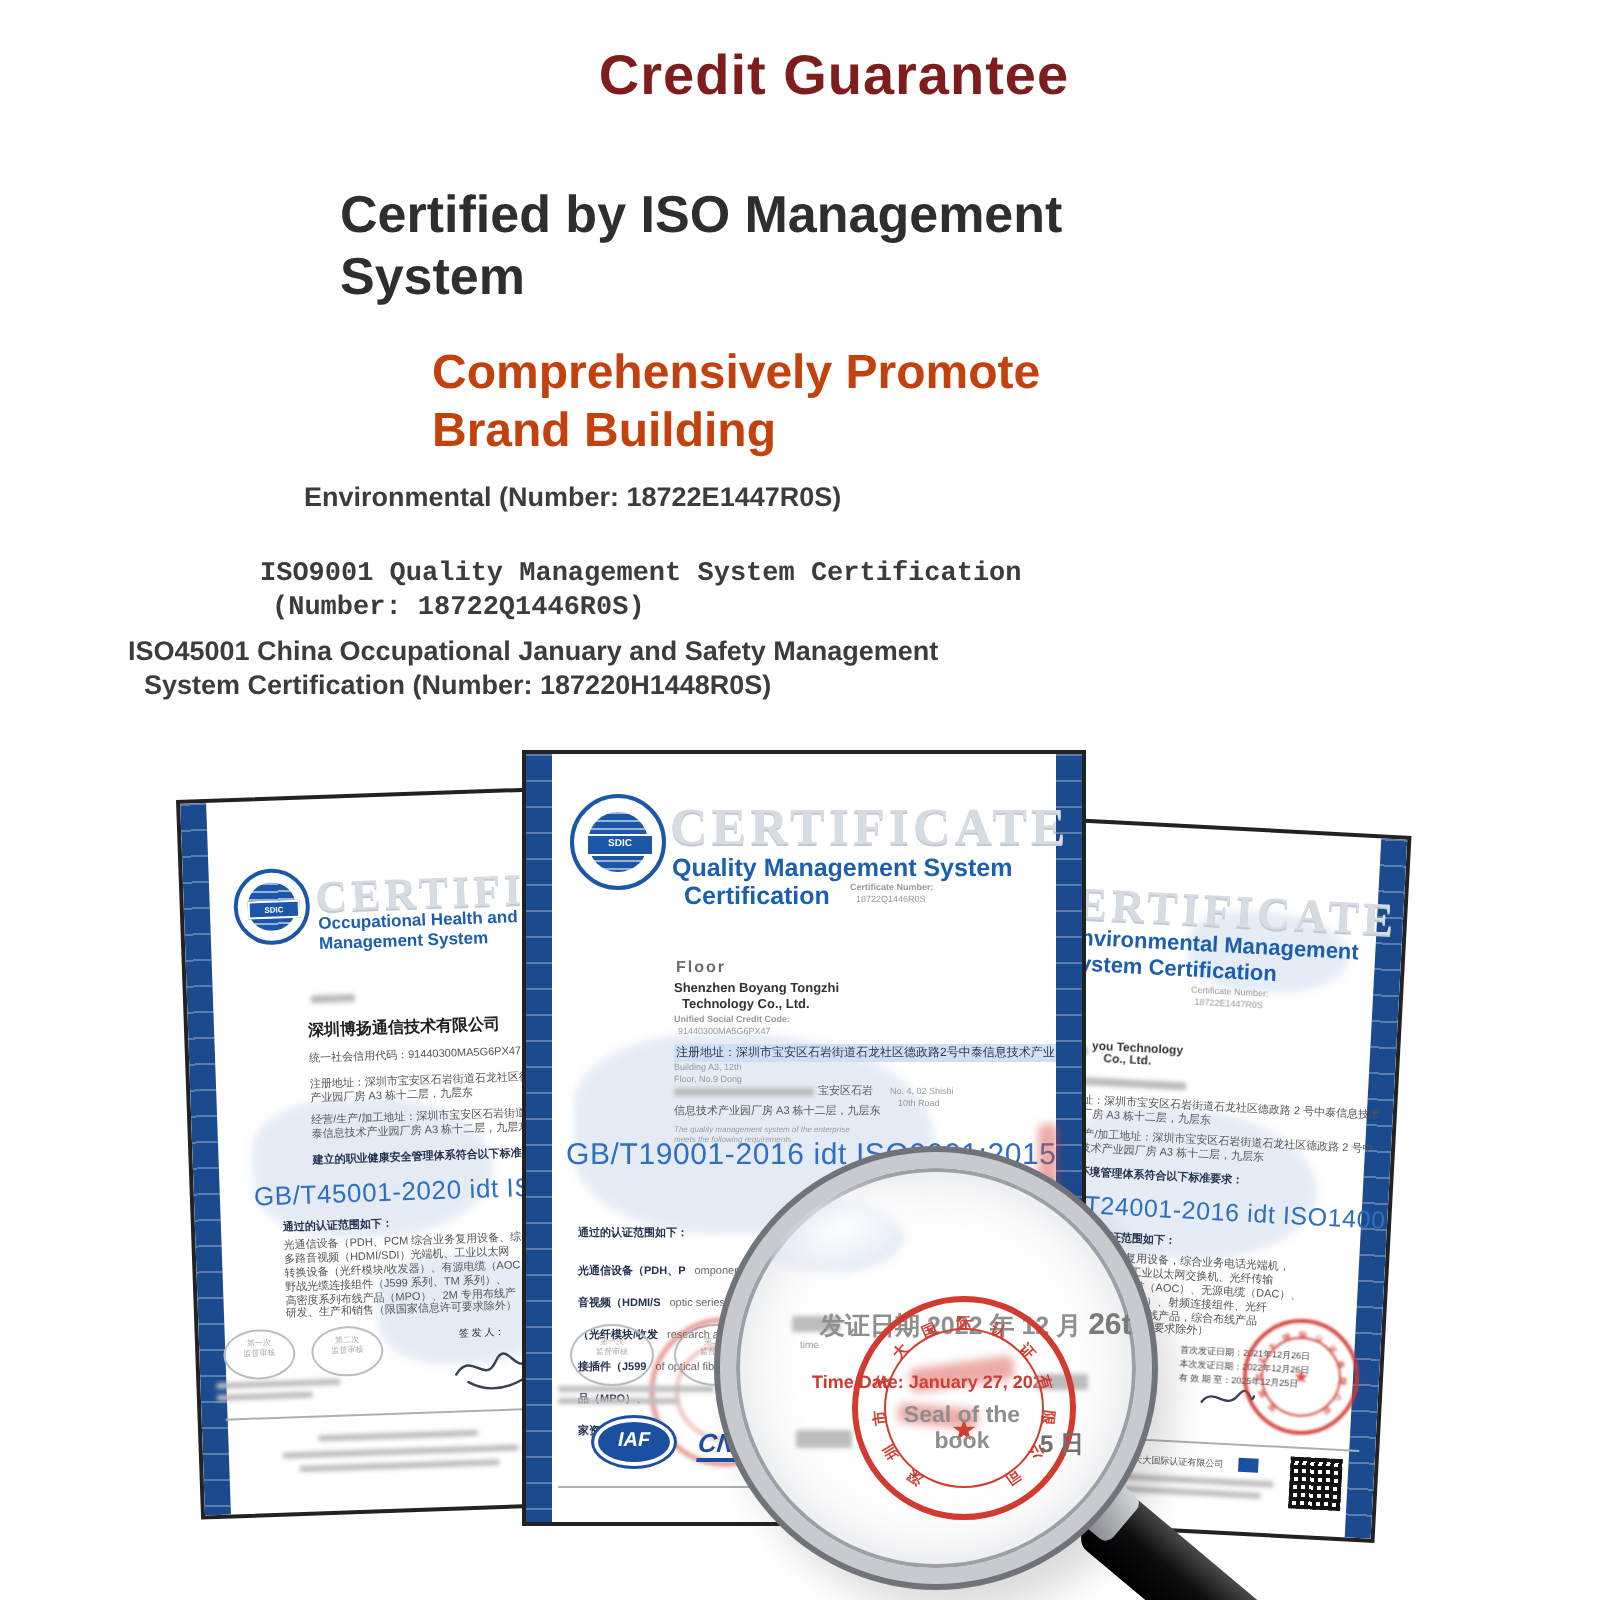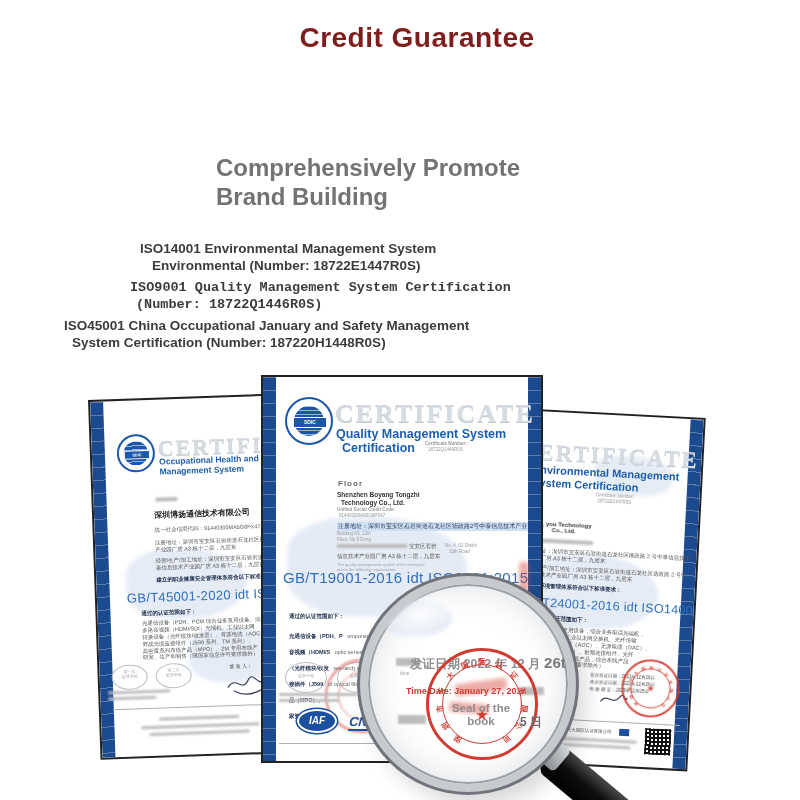--- a/index.html
+++ b/index.html
@@ -2,21 +2,21 @@
 <html><head>
 <meta charset="utf-8">
 <style>
   html,body{margin:0;padding:0;background:#fff;}
   #stage{position:relative;width:800px;height:800px;background:#ffffff;overflow:hidden;
          font-family:"Liberation Sans",sans-serif;color:#333;}
   .abs{position:absolute;}
   
   .h-title{top:22px;left:17px;width:800px;text-align:center;font-size:28px;font-weight:bold;color:#7f1d1d;letter-spacing:.5px;}
   .h-sub{top:92px;left:170px;width:380px;font-size:26px;font-weight:bold;color:#2e2e2e;line-height:1.2;}
-  .h-promo{top:154px;left:216px;width:330px;font-size:24px;font-weight:bold;color:#737373;line-height:1.2;}
+  .h-promo{top:173px;left:216px;width:330px;font-size:24px;font-weight:bold;color:#c2410c;line-height:1.2;}
   .cert-item{font-size:13.5px;font-weight:bold;color:#3c3c3c;line-height:1.25;}
   .ci-1{top:241px;left:140px;} .ci-1 .l2{padding-left:12px;}
   .ci-2{top:280px;left:130px;font-family:Liberation Mono, monospace;} .ci-2 .l2{padding-left:6px;}
   .ci-3{top:318px;left:64px;}  .ci-3 .l2{padding-left:8px;}
   
   .cert{position:absolute;background:#fff;border:2px solid #222;overflow:hidden;}
   .cert-left{left:88px;top:400px;width:196px;height:356px;transform:rotate(-2deg);transform-origin:top left;z-index:1;}
   .cert-right{left:516px;top:408px;width:186px;height:350px;transform:rotate(3deg);transform-origin:top left;z-index:2;}
   .cert-mid{left:261px;top:375px;width:278px;height:384px;z-index:3;}
   .band{position:absolute;top:0;bottom:0;width:13px;background:#1c4a8e;
@@ -76,24 +76,24 @@
   .sealtext{position:absolute;left:38px;top:118px;width:150px;text-align:center;font-size:11.5px;
         font-weight:bold;color:#8e8e8e;line-height:1.1;filter:blur(.2px);z-index:12;}
   .smudge{position:absolute;background:#d6473c;opacity:.45;filter:blur(2px);border-radius:3px;}
 </style>
 </head>
 <body>
 
 <div id="stage">
 
   <div class="abs h-title">Credit Guarantee</div>
+  <div class="abs h-sub">Certified by ISO Management System</div>
   <div class="abs h-promo">Comprehensively Promote Brand Building</div>
 
   <div class="abs cert-item ci-1">
-    <div class="l1">ISO14001 Environmental Management System</div>
     <div class="l2">Environmental (Number: 18722E1447R0S)</div>
   </div>
   <div class="abs cert-item ci-2">
     <div class="l1">ISO9001 Quality Management System Certification</div>
     <div class="l2">(Number: 18722Q1446R0S)</div>
   </div>
   <div class="abs cert-item ci-3">
     <div class="l1">ISO45001 China Occupational January and Safety Management</div>
     <div class="l2">System Certification (Number: 187220H1448R0S)</div>
   </div>

